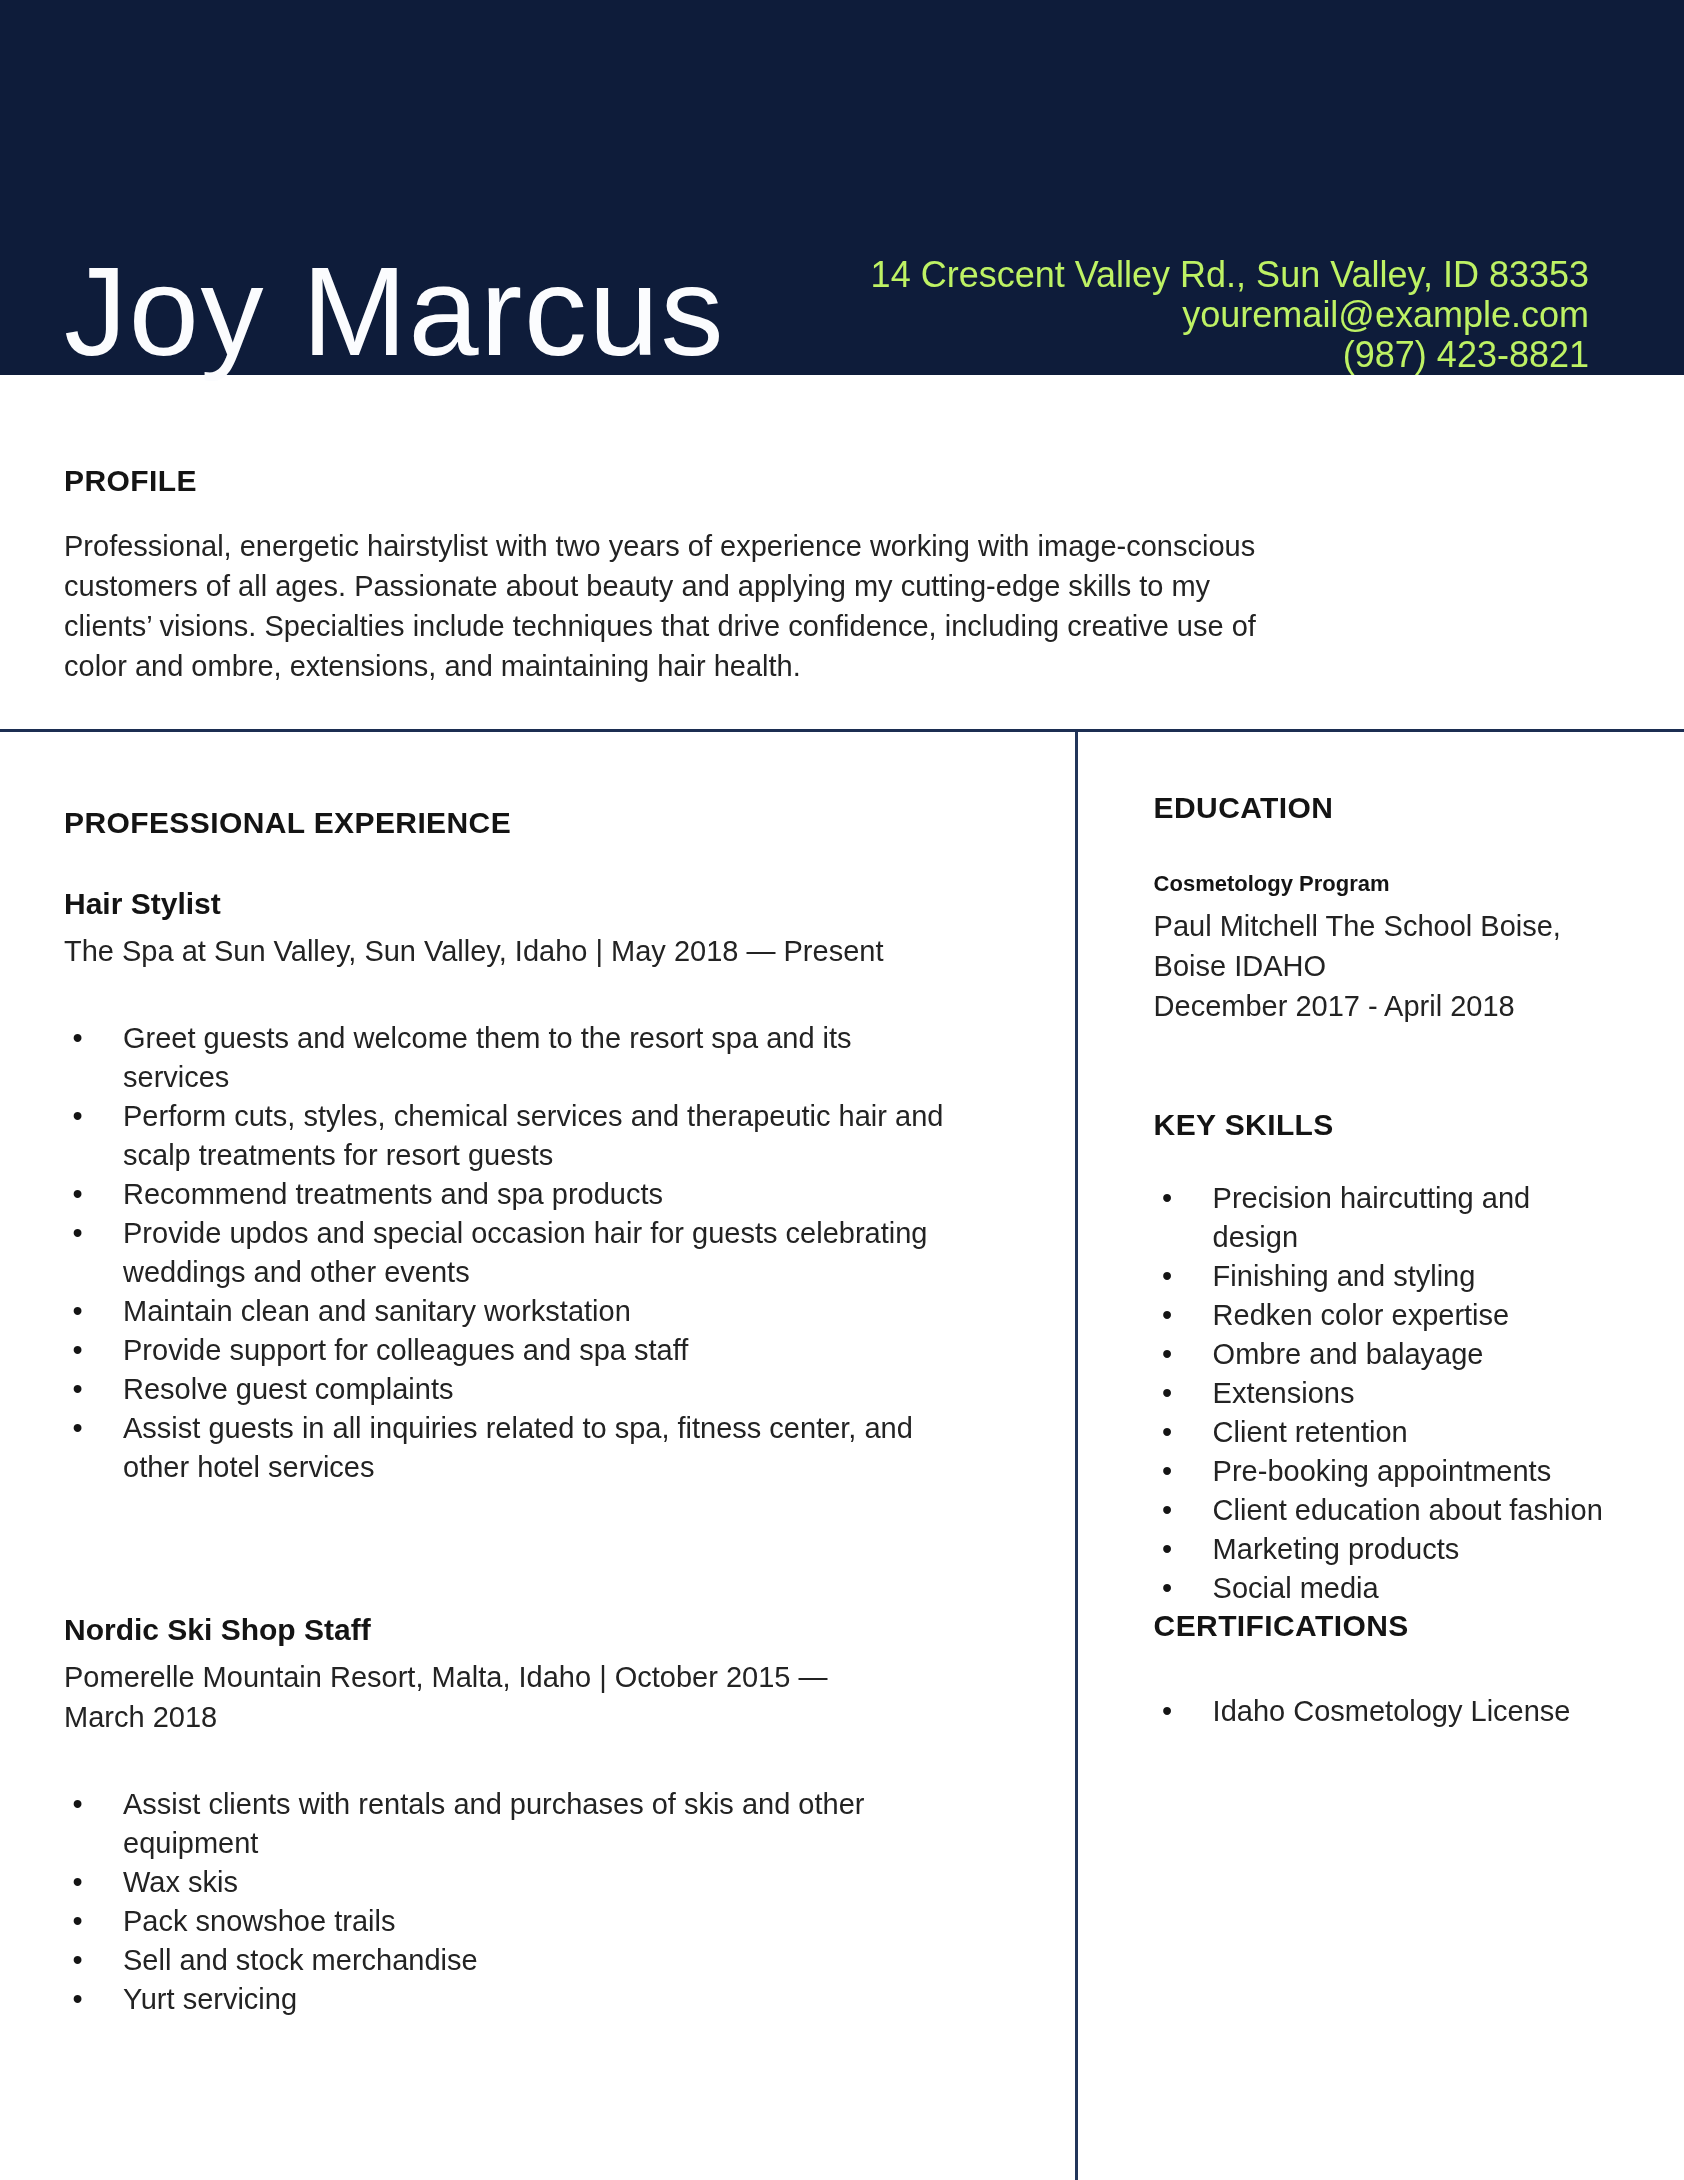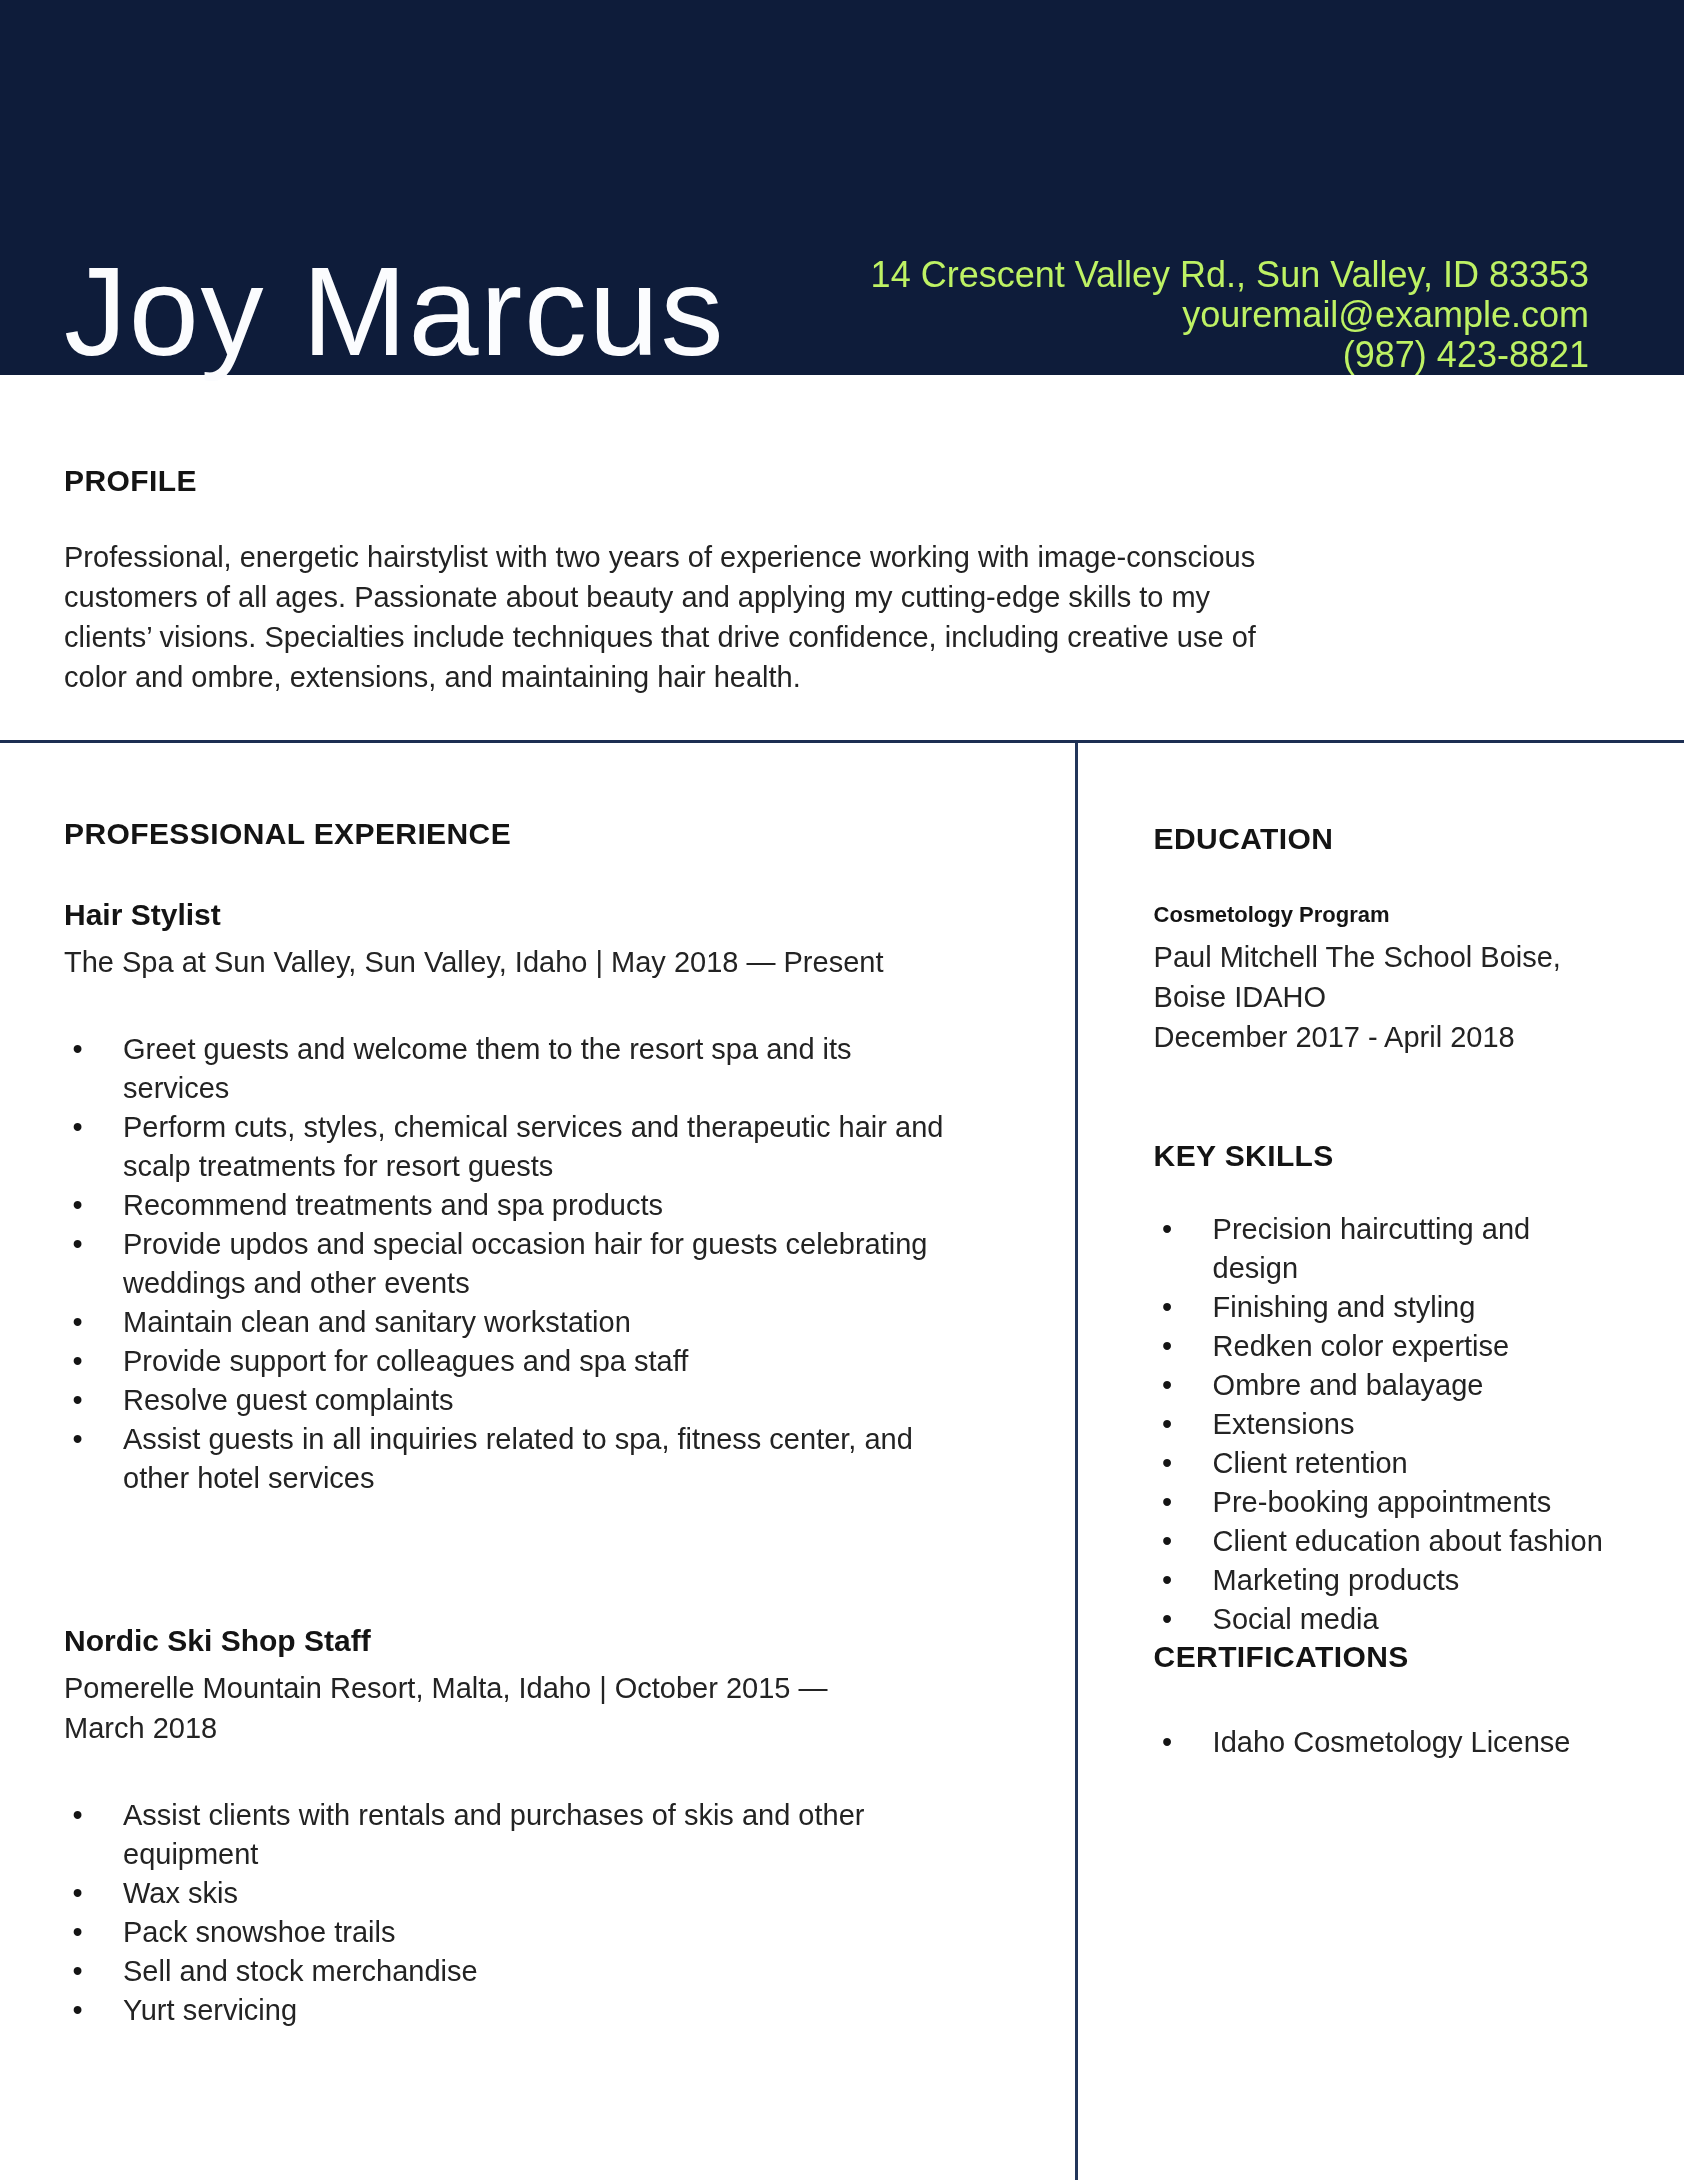--- a/index.html
+++ b/index.html
@@ -34,32 +34,32 @@
     margin-top: -5.1px;
   }
 
   
   .profile { flex: 0 0 auto; padding: 88px 64px 0 64px; }
   .h-section {
     font-size: 30px; font-weight: 700; color: #141414;
     letter-spacing: 0.4px; line-height: 1.2;
   }
   .profile-text {
-    margin-top: 38px;
+    margin-top: 27px;
     font-size: 29px; line-height: 40px;
     max-width: 1235px; color: #232323;
   }
 
   .rule { flex: 0 0 3.4px; height: 3.4px; background: #1c2e52; margin-top: 43px; }
 
   
   .columns { display: flex; flex: 1 1 auto; min-height: 0; }
   .col-left  { flex: 0 0 1075px; width: 1075px; padding: 73px 53px 0 64px; }
   .v-divider { flex: 0 0 2.6px; background: #22355a; }
-  .col-right { flex: 1 1 auto; padding: 78px 60px 0 76px; }
+  .col-right { flex: 1 1 auto; padding: 58px 60px 0 76px; }
 
   .job { margin-top: 44px; }
   .job + .job { margin-top: 124px; }
   .job-title { font-size: 30px; font-weight: 700; color: #141414; line-height: 1.25; }
   .job-meta  { font-size: 29px; line-height: 40px; margin-top: 8.5px; max-width: 839px; color: #232323; }
 
   ul.bullets {
     list-style: none;
     margin-top: 48px;
     font-size: 29px; line-height: 39px; color: #232323;

